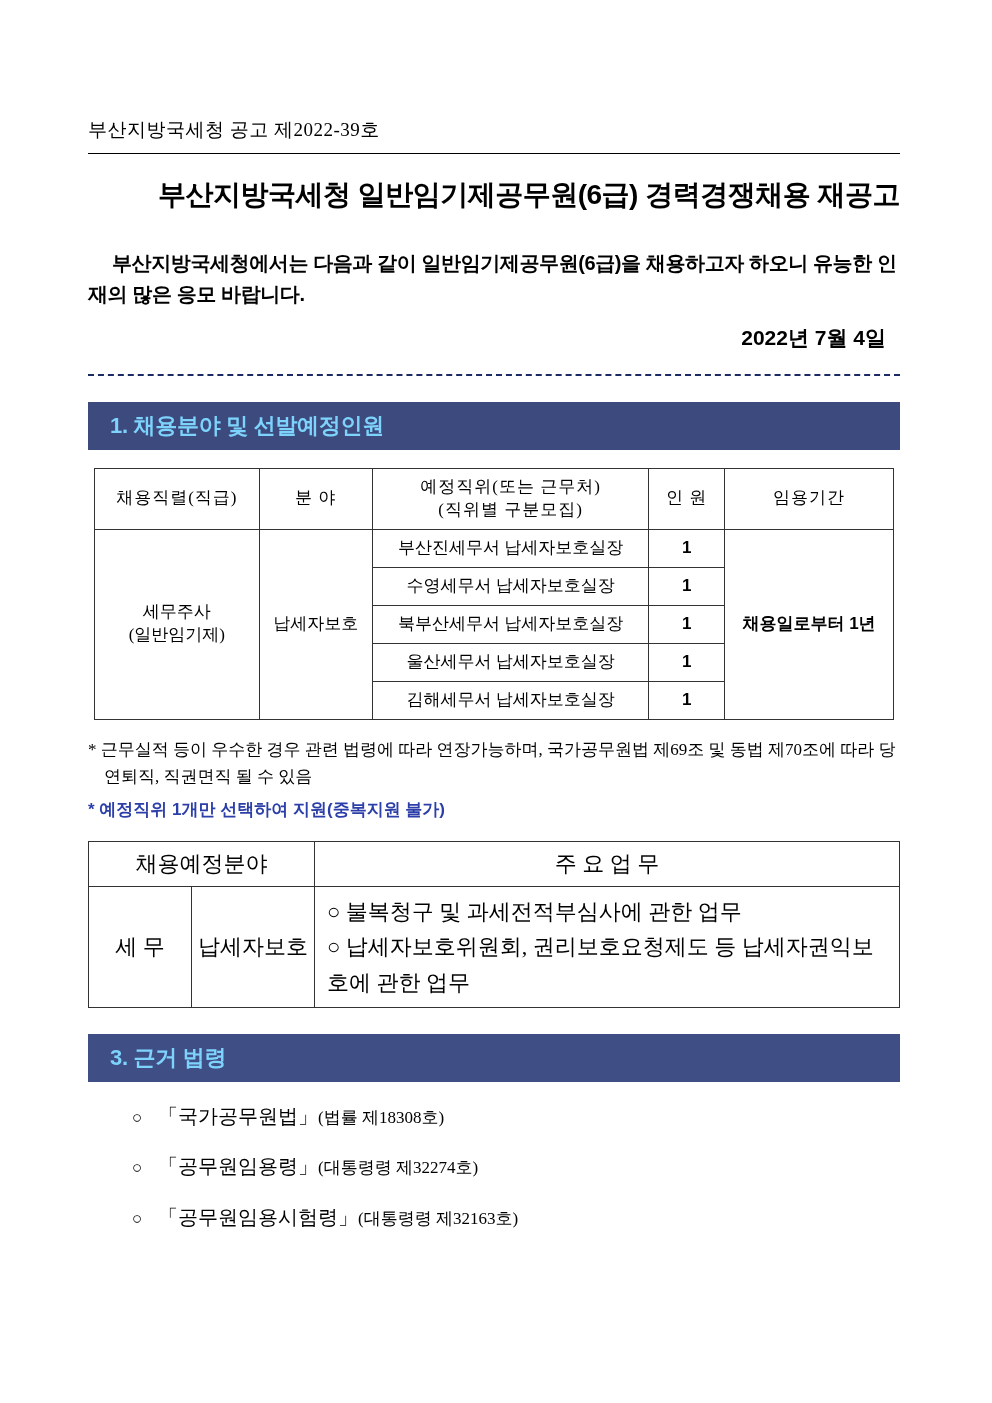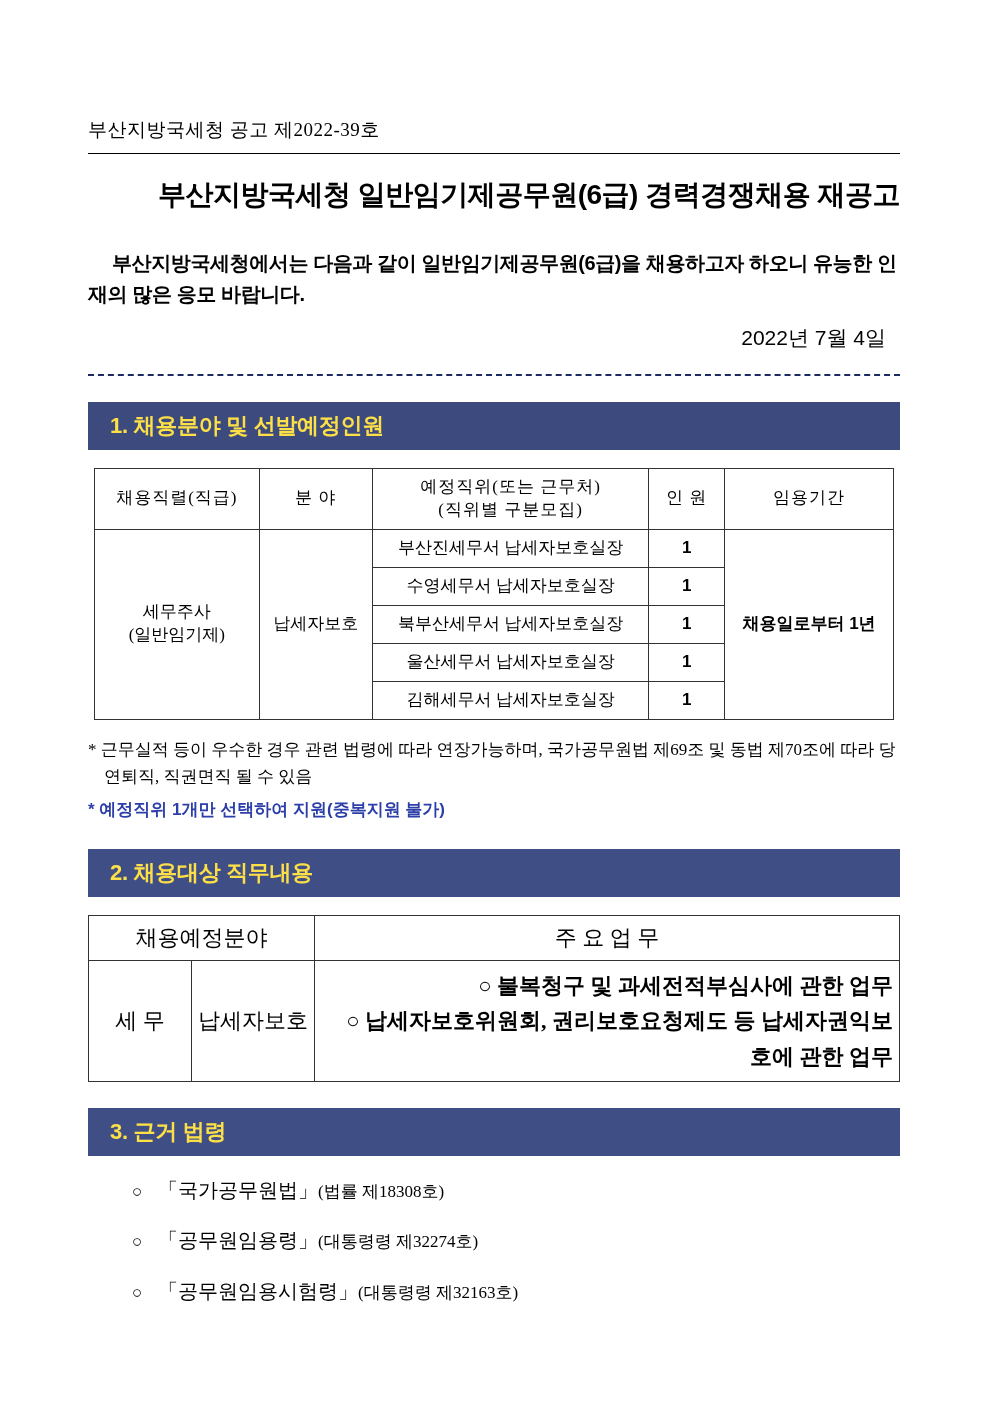--- a/index.html
+++ b/index.html
@@ -58,21 +58,21 @@
     font-size: 20px;
     line-height: 1.55;
     margin-top: 34px;
     text-indent: 24px;
     letter-spacing: -0.4px;
   }
 
   .date-line {
     text-align: right;
     font-family: "Liberation Sans", sans-serif;
-    font-weight: normal;
+    font-weight: bold;
     font-size: 21px;
     margin-top: 14px;
     padding-right: 14px;
   }
   .signer-line {
     text-align: right;
     font-family: "Liberation Sans", sans-serif;
     font-weight: bold;
     font-size: 23px;
     margin-top: 12px;
@@ -82,21 +82,21 @@
 
   .dashed-sep {
     margin-top: 22px;
     border: none;
     border-top: 2px dashed #1b2a63;
     width: 100%;
   }
 
   .section-bar {
     background: #3c4a7d;
-    color: #fde047;
+    color: #7dd3fc;
     font-family: "Liberation Sans", sans-serif;
     font-weight: bold;
     font-size: 22px;
     padding: 9px 0 9px 22px;
     margin-top: 26px;
     letter-spacing: -0.3px;
   }
   .section-bar.lighter {
     background: #3f4e84;
   }
@@ -163,24 +163,23 @@
     font-family: "Liberation Serif", serif;
     font-size: 22px;
   }
   table.tbl2 th, table.tbl2 td {
     border: 1.2px solid #333;
     padding: 7px 6px;
     text-align: center;
     font-weight: normal;
   }
   table.tbl2 td.duty {
-    text-align: right;
-    padding-left: 19px;
+    text-align: left;
+    padding-left: 12px;
     line-height: 1.6;
-    font-weight: bold;
   }
 
   .law-list {
     margin-top: 22px;
     font-size: 19px;
     line-height: 1.2;
   }
   .law-item {
     margin: 0 0 26px 44px;
     font-family: "Liberation Serif", serif;
@@ -261,21 +260,20 @@
 
     <div class="notes">
       <span class="note-row">
         <span class="star">* </span><span>근무실적 등이 우수한 경우 관련 법령에 따라 연장가능하며, 국가공무원법 제69조 및 동법 제70조에 따라 당연퇴직, 직권면직 될 수 있음</span>
       </span>
       <span class="note-blue">
         <span class="star">* </span><span>예정직위 1개만 선택하여 지원(중복지원 불가)</span>
       </span>
     </div>
 
-    <div class="section-bar lighter">2. 채용대상 직무내용</div>
 
     <table class="tbl2">
       <thead>
         <tr>
           <th colspan="2" style="width:200px">채용예정분야</th>
           <th>주 요  업 무</th>
         </tr>
       </thead>
       <tbody>
         <tr>

